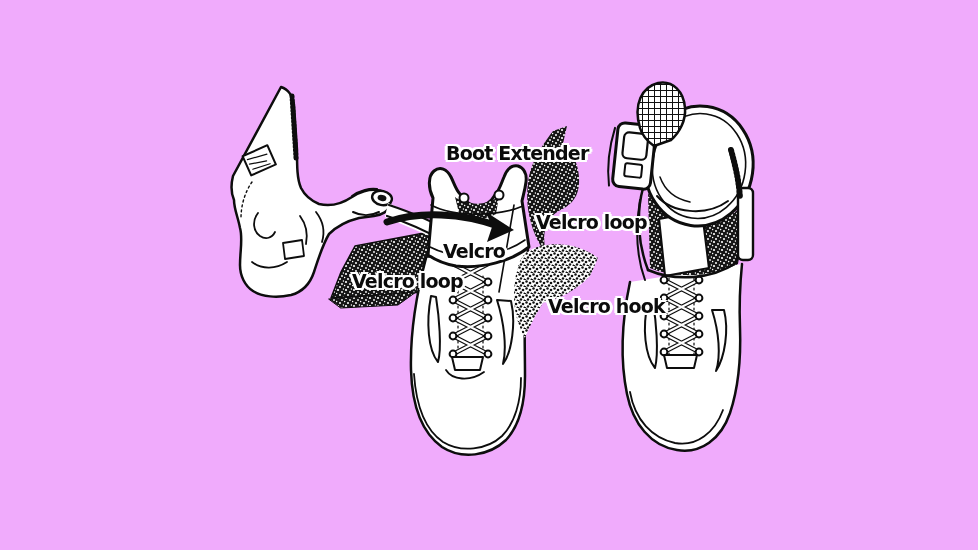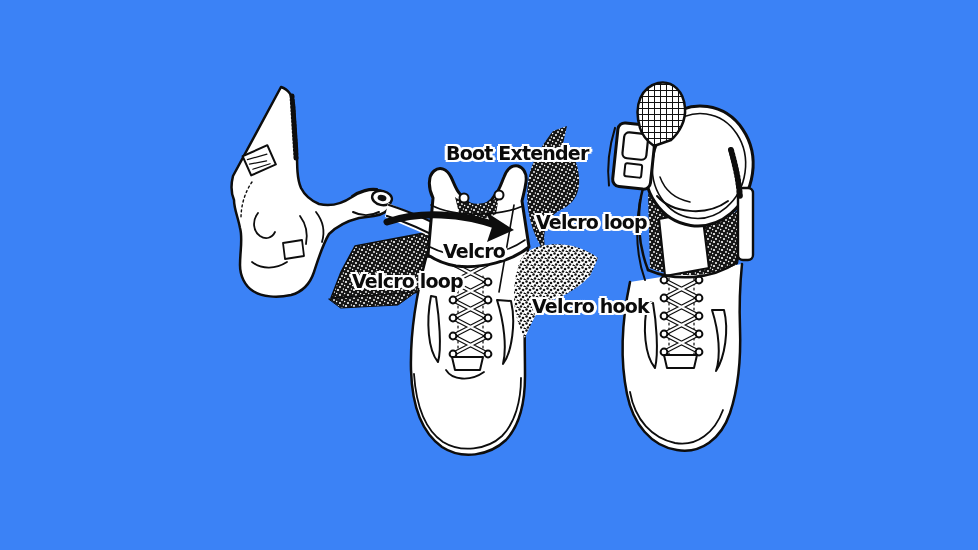--- a/index.html
+++ b/index.html
@@ -1,19 +1,19 @@
 <!DOCTYPE html>
 <html><head>
 <meta charset="utf-8">
 <style>
   html,body{margin:0;padding:0;background:#ffffff;}
   #canvas{
     position:relative;
     width:978px;height:550px;
-    background:#3b82f6;
+    background:#f0abfc;
     overflow:hidden;
     font-family:"DejaVu Sans","Liberation Sans",sans-serif;
   }
   #art{position:absolute;left:0;top:0;}
   .lbl{
     position:absolute;
     font-weight:bold;
     font-size:19px;
     letter-spacing:-0.8px;
     color:#0b0b0b;
@@ -21,21 +21,21 @@
     line-height:20px;
     text-shadow:
       -2px -2px 0 #fff, 2px -2px 0 #fff, -2px 2px 0 #fff, 2px 2px 0 #fff,
       0 -2px 0 #fff, 0 2px 0 #fff, -2px 0 0 #fff, 2px 0 0 #fff,
       -3px 0 0 #fff, 3px 0 0 #fff;
   }
   #lbl-boot-extender{left:446px;top:143px;}
   #lbl-velcro-loop-right{left:536px;top:212px;}
   #lbl-suede{left:443px;top:241px;}
   #lbl-velcro-loop-left{left:352px;top:271px;}
-  #lbl-velcro-hook{left:532px;top:296px;}
+  #lbl-velcro-hook{left:548px;top:296px;}
 </style>
 </head>
 <body>
 
 <div id="canvas">
 
   <svg id="art" width="978" height="550" viewBox="0 0 978 550" fill="none" stroke-linecap="round" stroke-linejoin="round">
     <defs>
       <pattern id="speckle" width="8" height="8" patternUnits="userSpaceOnUse">
         <rect width="8" height="8" fill="#161616"></rect>

